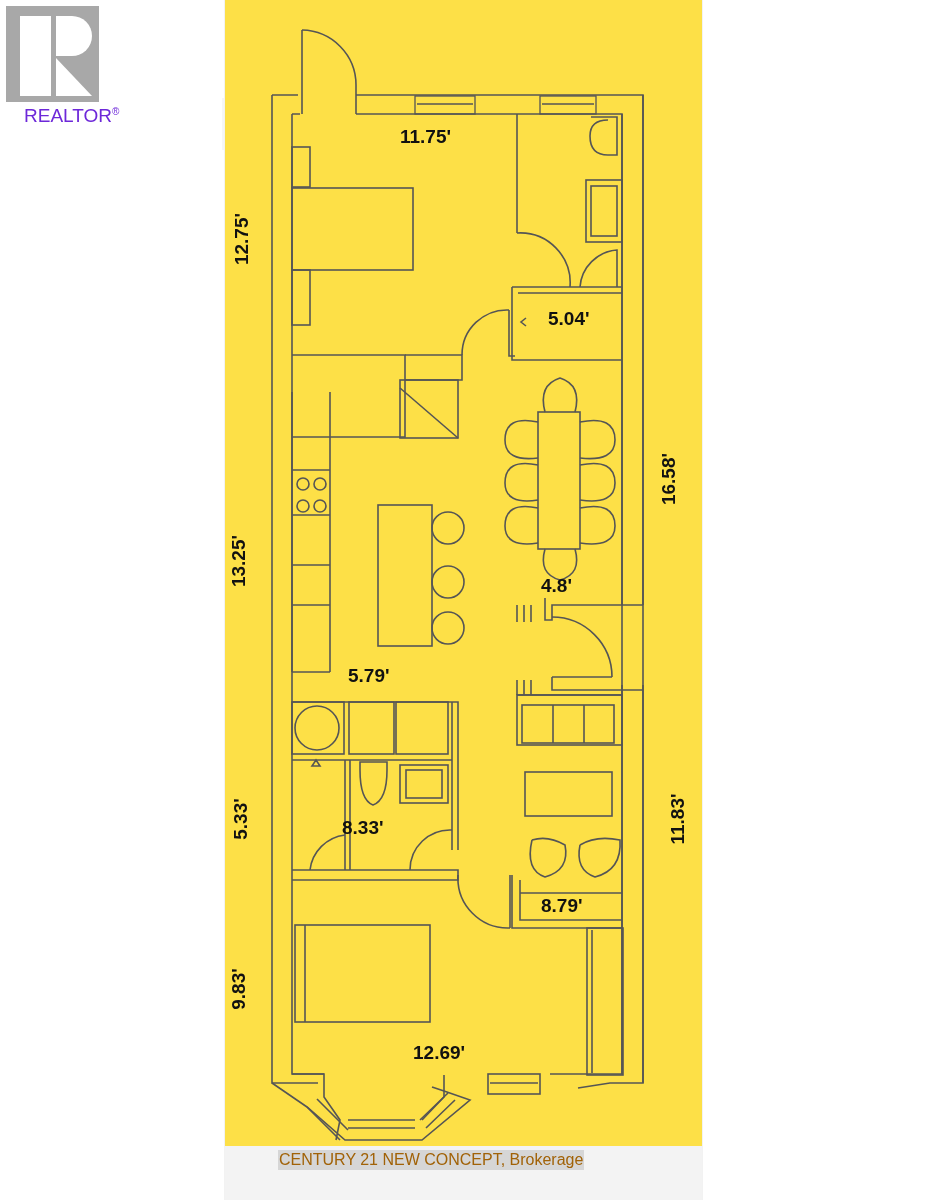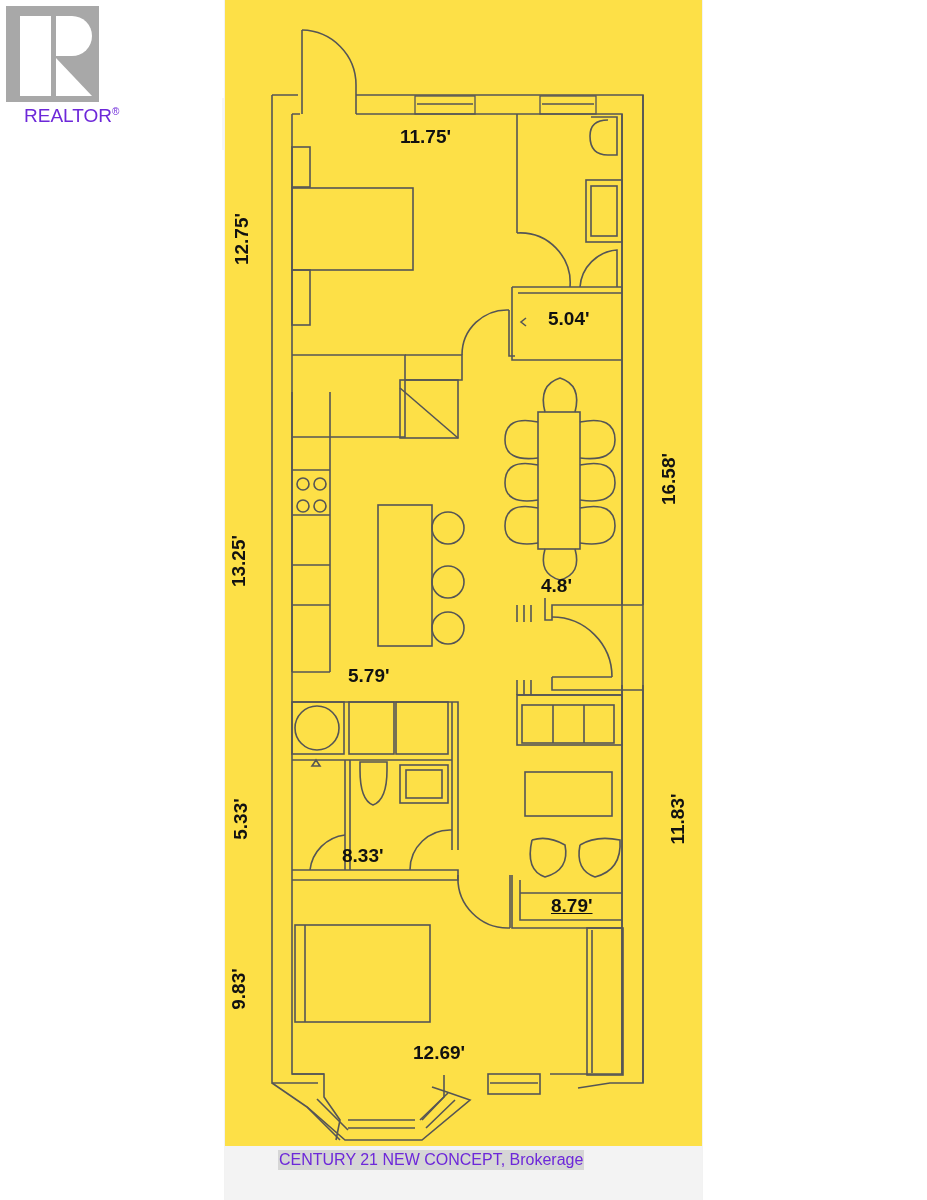--- a/index.html
+++ b/index.html
@@ -35,21 +35,21 @@
       position: absolute; font-weight: bold; font-size: 19px; color: #111;
       font-family: "Liberation Sans", sans-serif; white-space: nowrap;
     }
     .dim.vert { transform: rotate(-90deg); transform-origin: center center; }
     .watermark-bar {
       position: absolute; left: 225px; top: 1146px; width: 477px; height: 54px;
       background: #f3f3f3;
     }
     .watermark {
       position: absolute; left: 278px; top: 1150px; height: 20px;
-      background: rgba(180,180,180,0.45); color: #6d28d9;
+      background: rgba(180,180,180,0.45); color: #a16207;
       font-size: 16px; line-height: 20px; padding: 0 1px;
       white-space: nowrap;
     }
   </style>
 </head>
 <body>
 
 <div class="realtor-logo">
   <div class="realtor-box">
     <svg width="93" height="96" viewBox="0 0 93 96">
@@ -200,21 +200,21 @@
   </svg>
 
   <div class="dim" style="left:175px; top:126px;">11.75'</div>
   <div class="dim vert" style="left:-9px; top:228px;">12.75'</div>
   <div class="dim" style="left:305px; top:308px;margin-left:18px;">5.04'</div>
   <div class="dim vert" style="left:418px; top:468px;">16.58'</div>
   <div class="dim" style="left:316px; top:575px;">4.8'</div>
   <div class="dim vert" style="left:-12px; top:550px;">13.25'</div>
   <div class="dim" style="left:123px; top:665px;">5.79'</div>
   <div class="dim vert" style="left:-5px; top:808px;">5.33'</div>
-  <div class="dim" style="left:117px; top:845px;text-align:right;">8.33'</div>
+  <div class="dim" style="left:117px; top:817px;text-align:right;">8.33'</div>
   <div class="dim vert" style="left:427px; top:808px;">11.83'</div>
-  <div class="dim" style="left:326px; top:895px;text-decoration:underline;">8.79'</div>
+  <div class="dim" style="left:316px; top:895px;">8.79'</div>
   <div class="dim vert" style="left:-7px; top:978px;">9.83'</div>
   <div class="dim" style="left:188px; top:1042px;">12.69'</div>
 </div>
 
 <div class="watermark-bar"></div>
 <div class="watermark">CENTURY 21 NEW CONCEPT, Brokerage</div>
 
 </body></html>

